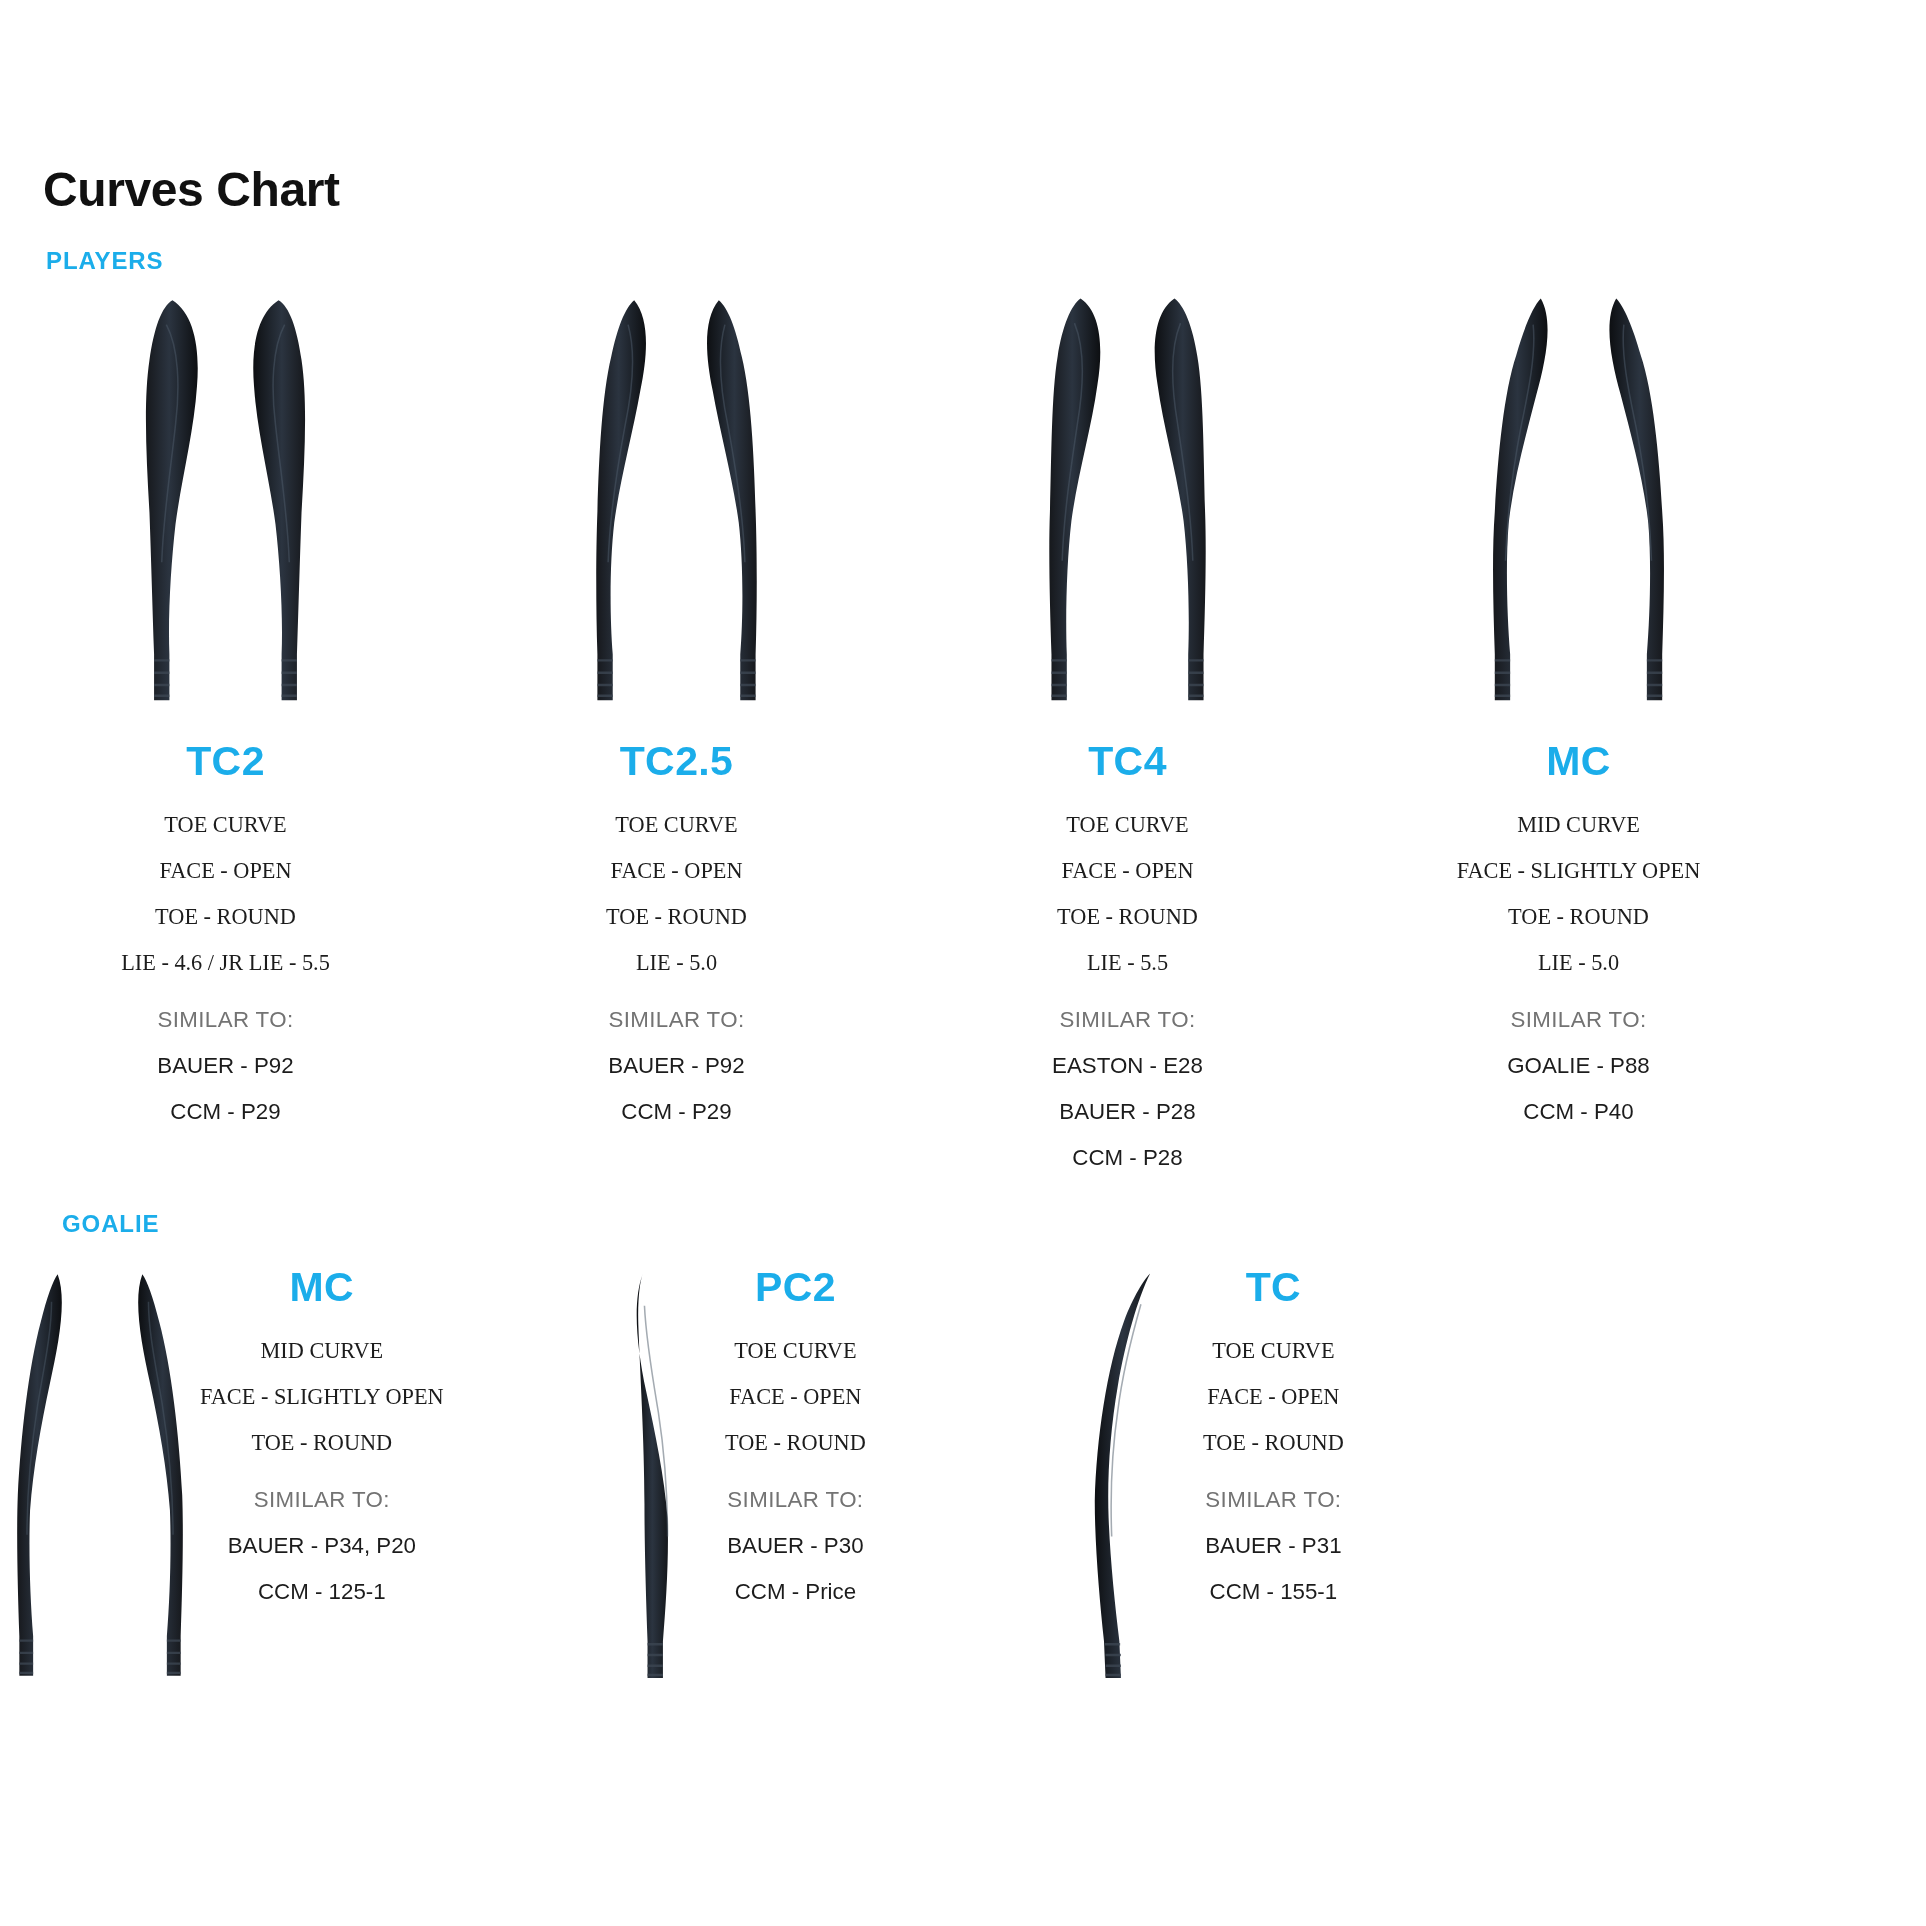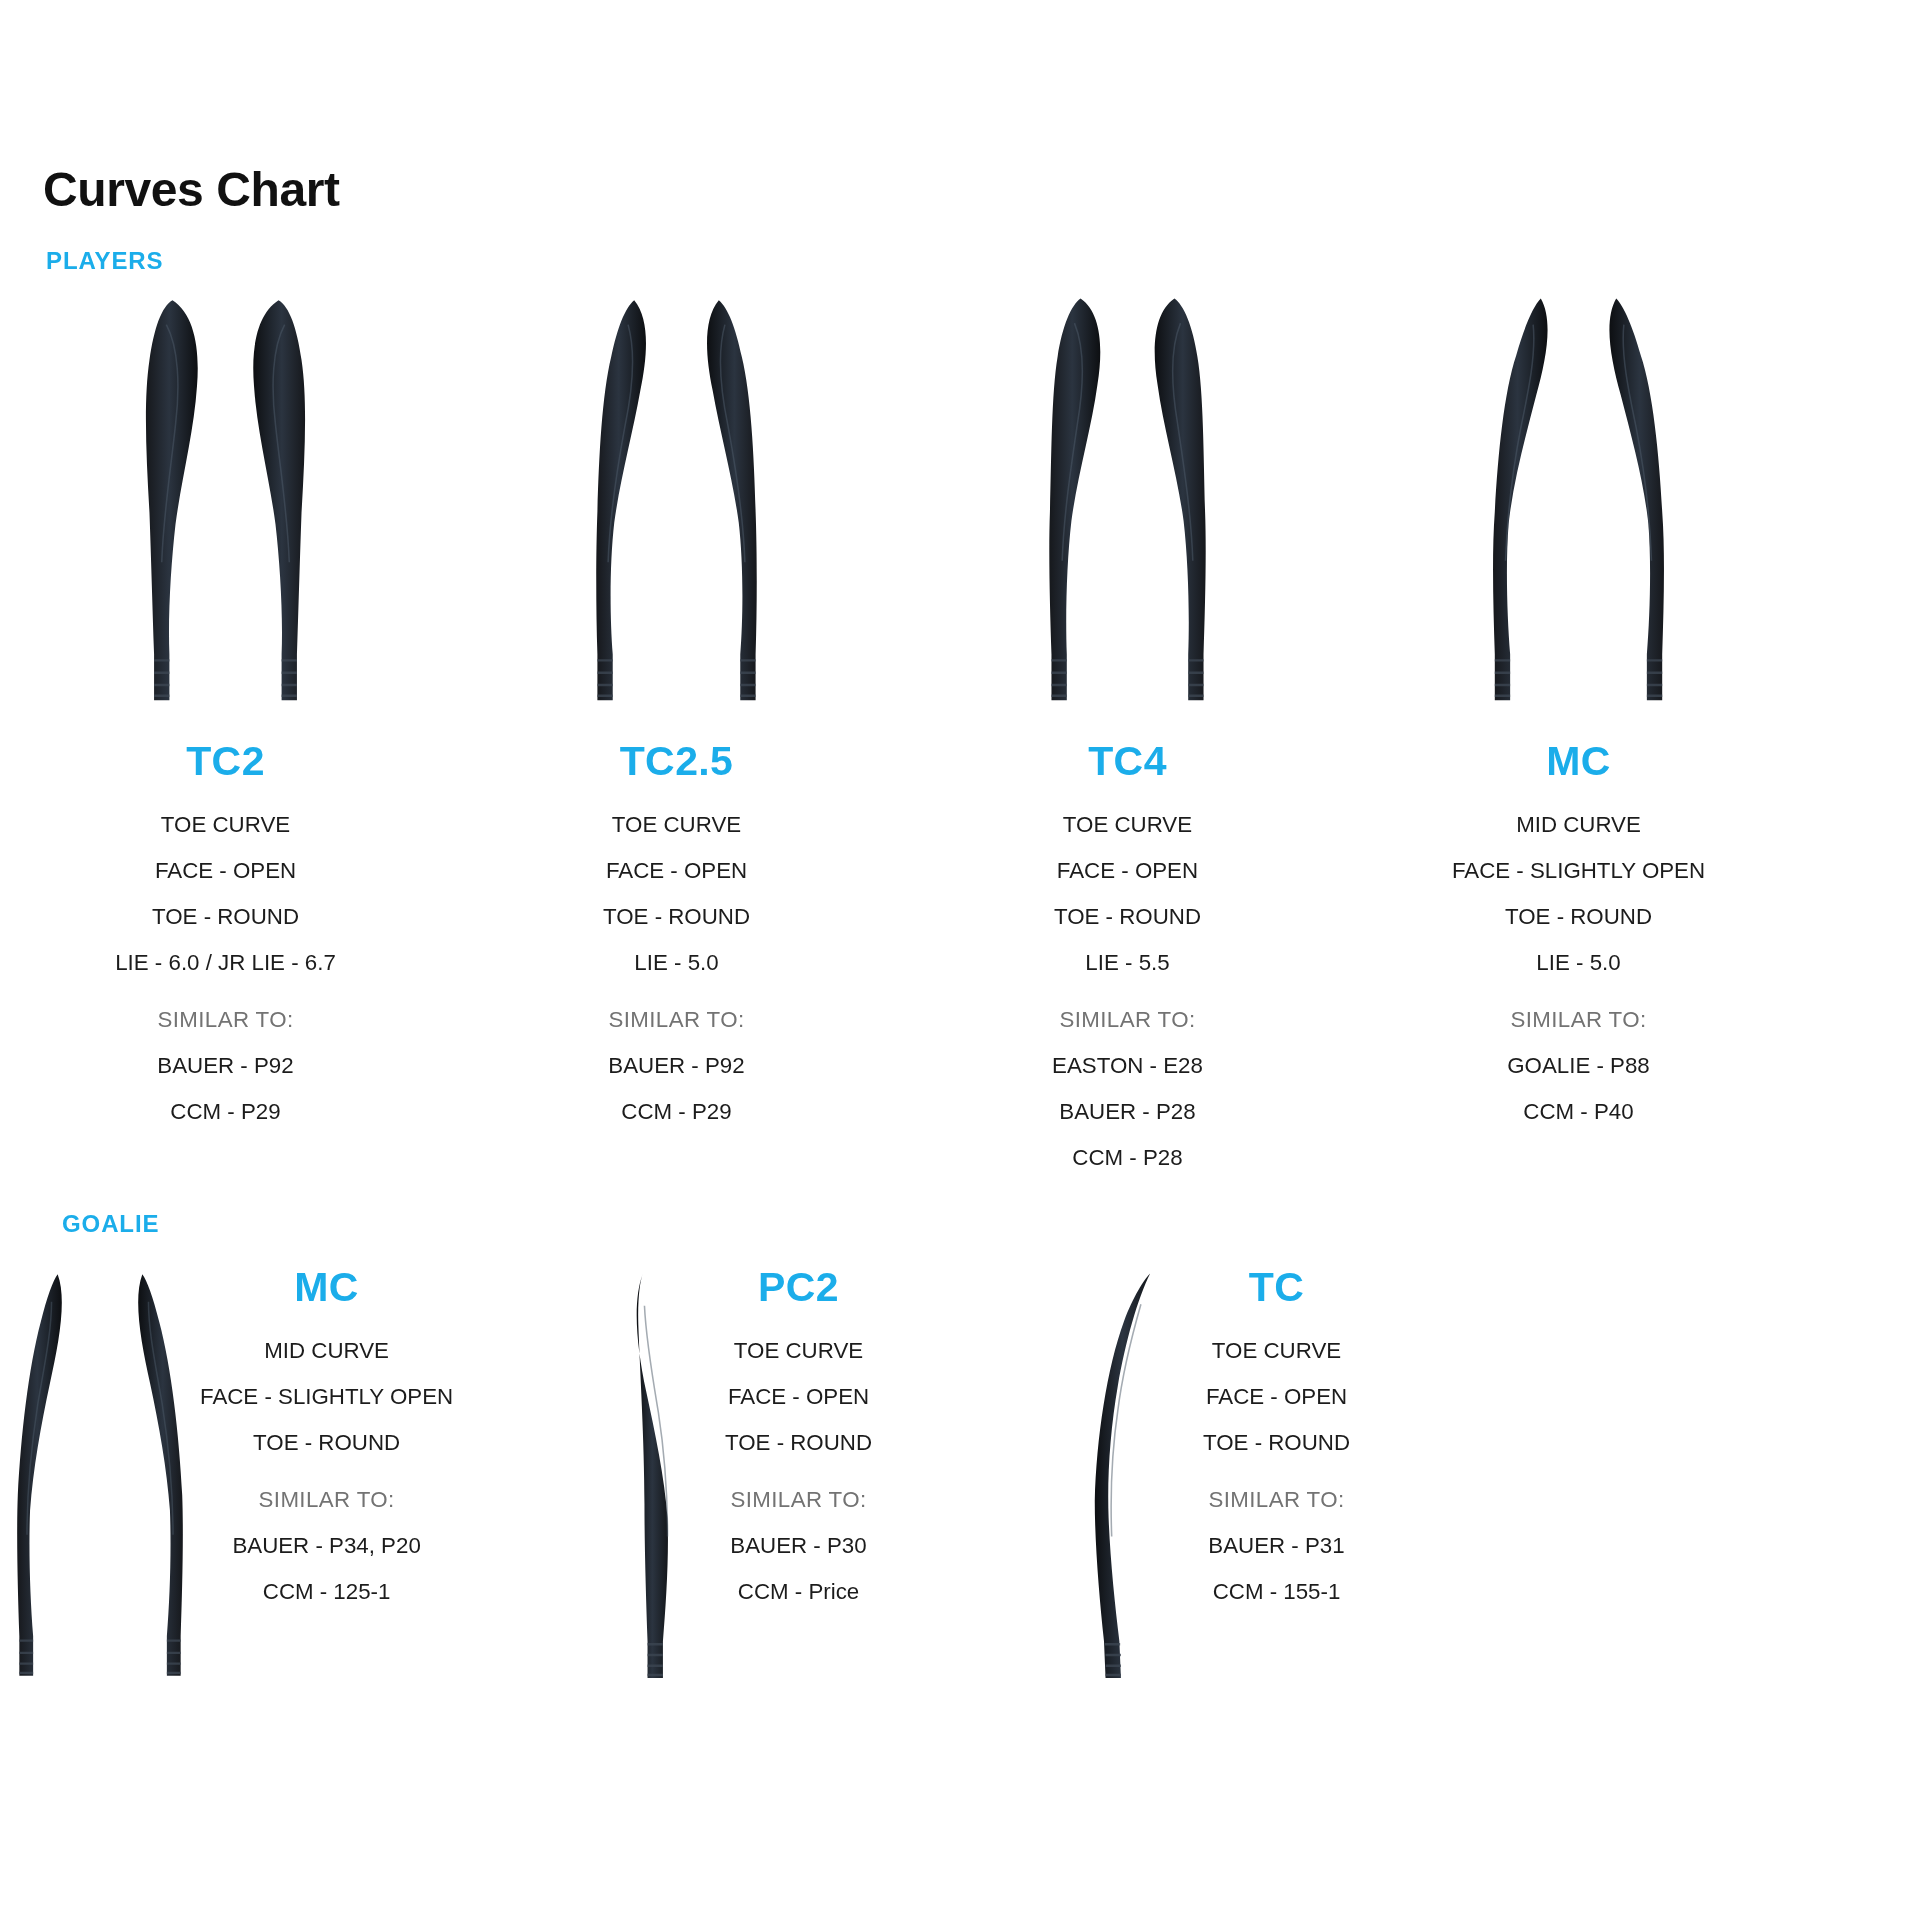--- a/index.html
+++ b/index.html
@@ -78,20 +78,21 @@
 
   .spec-list {
     margin-top: 17px;
     text-align: center;
   }
   .spec-line {
     font-size: 22.3px;
     line-height: 46px;
     color: #1c1c1c;
     white-space: nowrap;
+    font-family: Liberation Serif, serif;
   }
   .similar-header {
     font-size: 22.3px;
     font-weight: normal;
     color: #737373;
     line-height: 46px;
     margin-top: 10.8px;
     letter-spacing: 0.4px;
   }
   .similar-line {
@@ -170,21 +171,21 @@
           <path d="M62 8 C34 26 26 70 30 120 C34 180 50 240 58 300 C64 352 68 420 66 470 L66 530 L86 530 L86 470 C88 410 90 340 92 285 C96 215 100 140 92 86 C86 44 76 16 62 8 Z" fill="url(#g2)"></path>
           <path d="M70 40 C54 70 52 120 58 170 C64 226 74 290 76 350" stroke="#4a5866" stroke-width="2" fill="none" opacity="0.55"></path>
           <path d="M66 478 L86 478 M66 494 L86 494 M66 510 L86 510 M66 524 L86 524" stroke="#3c4652" stroke-width="3" opacity="0.8"></path>
         </svg>
       </div>
       <div class="curve-name">TC2</div>
       <div class="spec-list">
         <div class="spec-line">TOE CURVE</div>
         <div class="spec-line">FACE - OPEN</div>
         <div class="spec-line">TOE - ROUND</div>
-        <div class="spec-line">LIE - 6.0 / JR LIE - 6.7</div>
+        <div class="spec-line">LIE - 4.6 / JR LIE - 5.5</div>
         <div class="similar-header">SIMILAR TO:</div>
         <div class="similar-line">BAUER - P92</div>
         <div class="similar-line">CCM - P29</div>
       </div>
     </div>
 
     <div class="player-col">
       <div class="blade-pair">
         <svg width="92" height="416" viewBox="0 0 120 540" aria-hidden="true">
           <defs>

